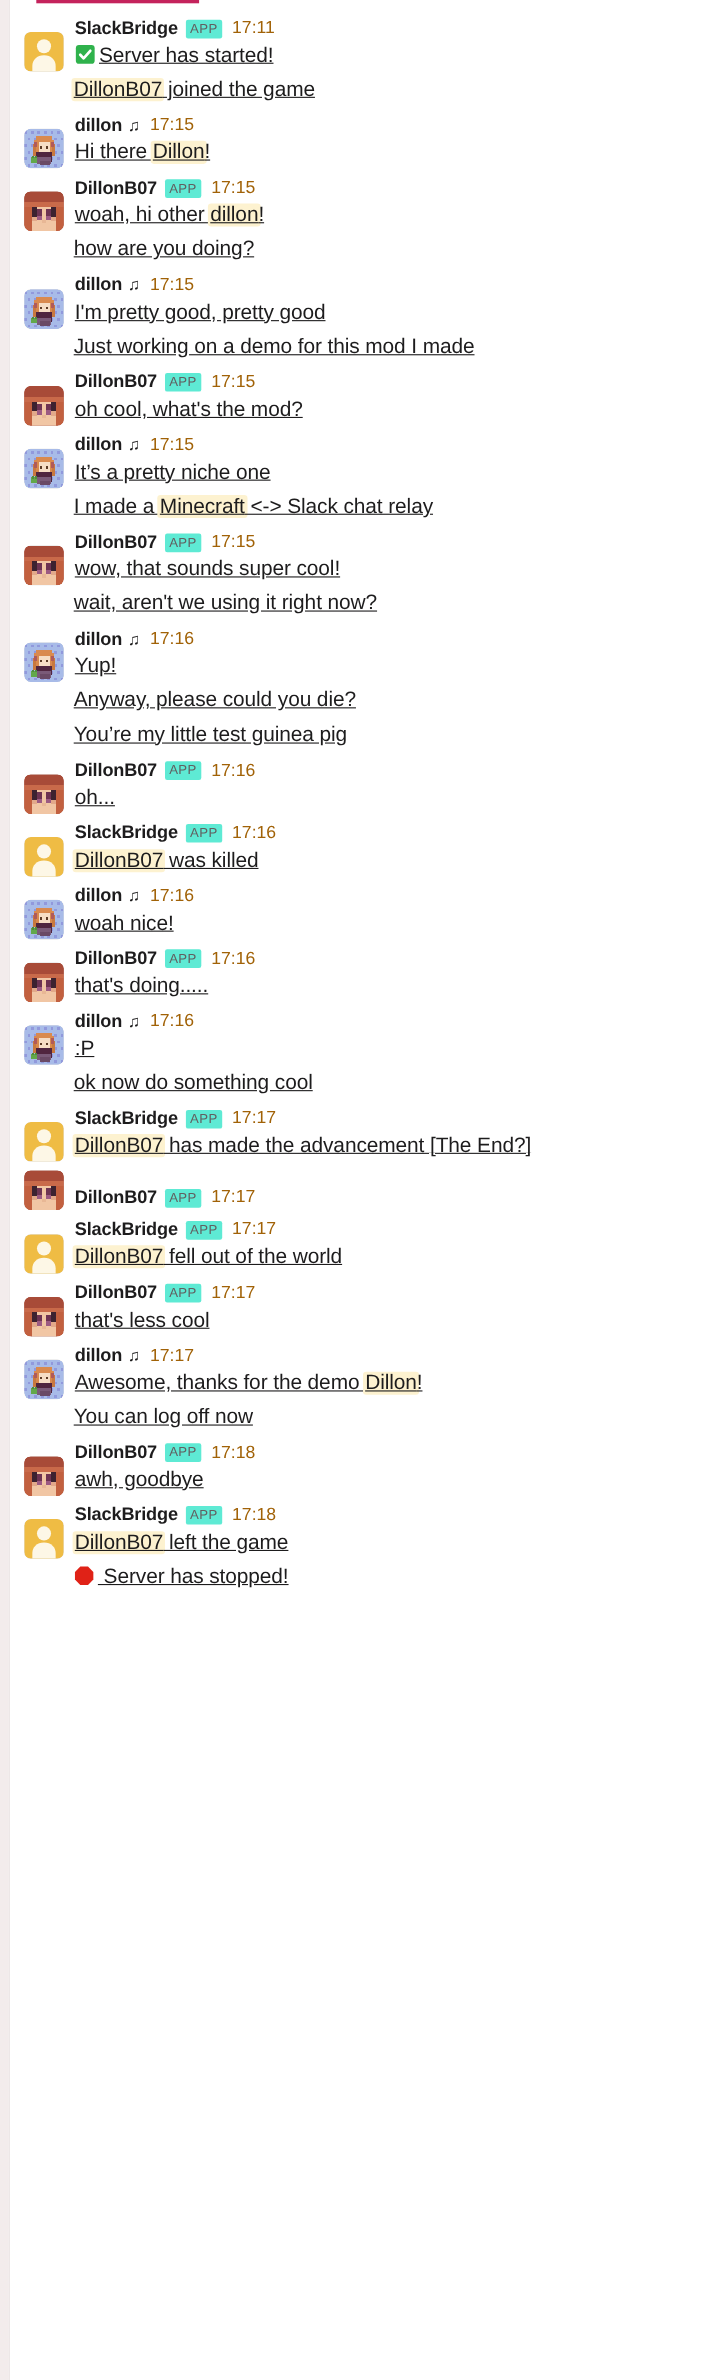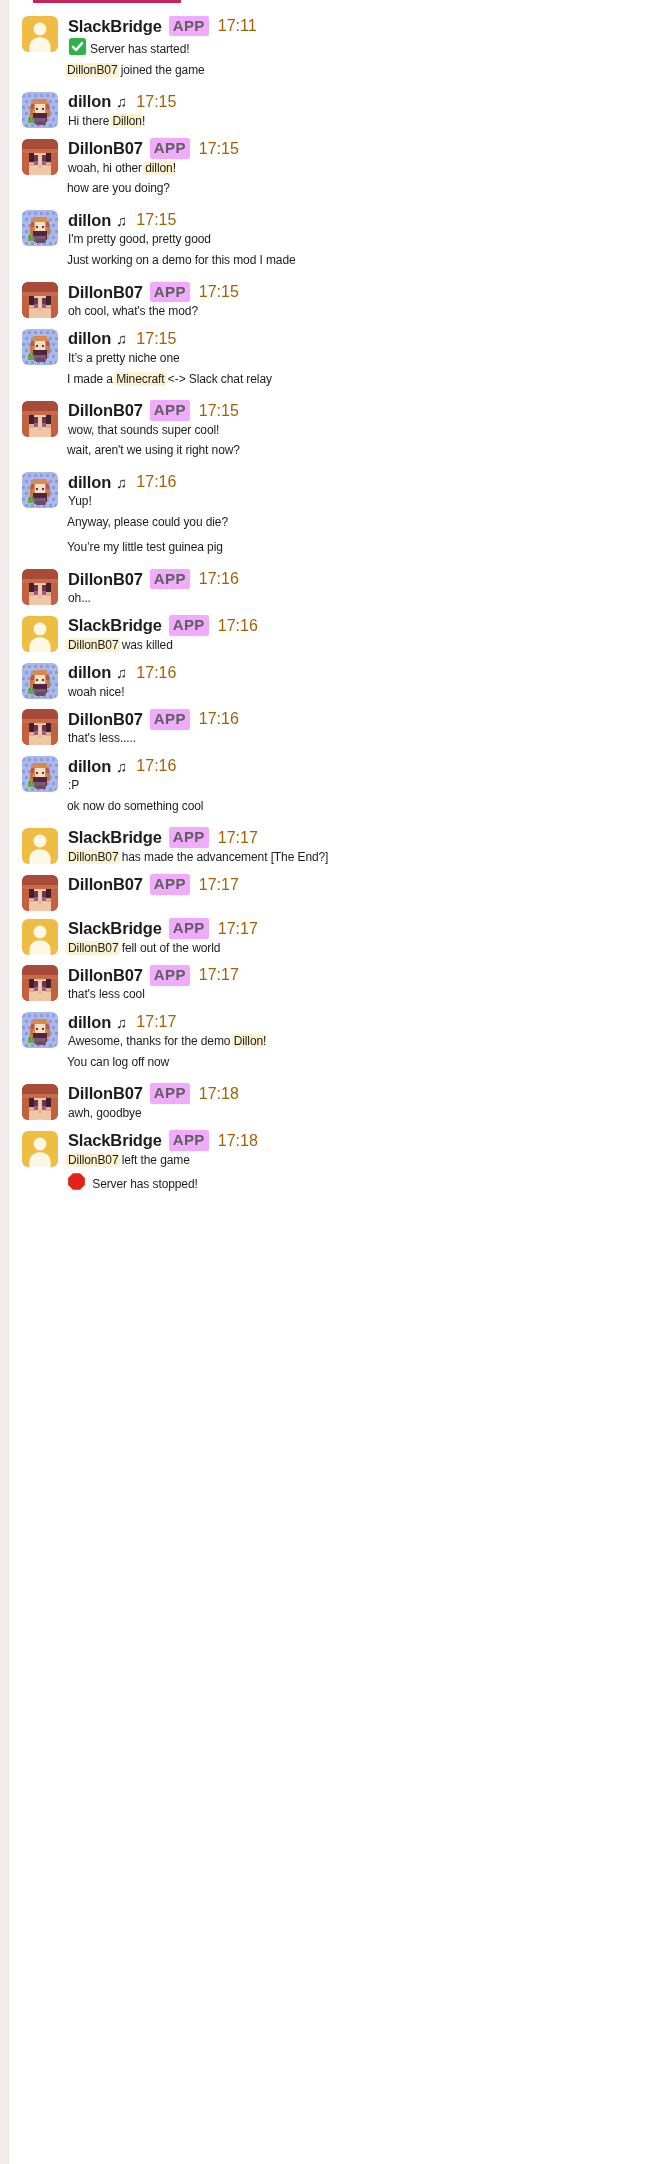--- a/index.html
+++ b/index.html
@@ -43,21 +43,21 @@
   #message-list {
     position: absolute;
     top: 0; left: 0;
     width: 658px;
     padding-top: 8px;
   }
 
   .msg {
     position: relative;
     display: flex;
-    align-items: flex-start;
+    align-items: flex-end;
     padding: 0 10px 0 22px;
     min-height: 22px;
   }
   .msg.first { margin-top: 8px; }
   .msg.cont  { margin-top: 3px; padding-left: 21px; }
 
   .avatar-slot {
     flex: 0 0 36px;
     width: 36px;
     margin-right: 10px;
@@ -93,44 +93,45 @@
     color: #1d1c1d;
     letter-spacing: -0.15px;
   }
   .note-glyph {
     font-size: 15px;
     margin-left: 5px;
     color: #1d1c1d;
     line-height: 1;
   }
   .app-badge {
-    font-size: 15px;
-    font-weight: 700;
+    font-size: 12px;
+    font-weight: 400;
     letter-spacing: 0.4px;
     color: #616061;
-    background: #f0abfc;
+    background: #5eead4;
     border-radius: 2px;
     padding: 1px 4px 1px 4px;
     margin-left: 7px;
     line-height: 1.25;
     text-transform: uppercase;
   }
   .timestamp {
     font-size: 16px;
     color: #a16207;
     margin-left: 9px;
     line-height: 1;
   }
 
   .msg-text {
-    font-size: 12px;
+    font-size: 19px;
     line-height: 1.48;
     color: #1d1c1d;
     word-wrap: break-word;
     letter-spacing: -0.1px;
+    text-decoration: underline;
   }
   .mention {
     background: #fdf2d0;
     border-radius: 3px;
     padding: 0px 2px;
     margin: 0 -2px;
     color: #1d1c1d;
   }
 
   .emoji {
@@ -727,21 +728,21 @@
             </g>
           </svg>
         </div>
       </div>
       <div class="msg-body">
         <div class="msg-header">
           <span class="author">DillonB07</span>
           <span class="app-badge">APP</span>
           <span class="timestamp">17:16</span>
         </div>
-        <div class="msg-text"><span>that's less.....</span></div>
+        <div class="msg-text"><span>that's doing.....</span></div>
       </div>
     </div>
     <div class="msg first">
       <div class="avatar-slot">
         <div class="avatar">
           <svg viewBox="0 0 36 36" xmlns="http://www.w3.org/2000/svg" shape-rendering="crispEdges">
             <rect width="36" height="36" rx="6" fill="#a8bbe8"></rect>
             <rect x="0" y="2" width="2.6" height="2.6" fill="#8a8ed8" opacity="0.75"></rect>
             <rect x="6" y="2" width="2.6" height="2.6" fill="#8a8ed8" opacity="0.75"></rect>
             <rect x="12" y="2" width="2.6" height="2.6" fill="#8a8ed8" opacity="0.75"></rect>

